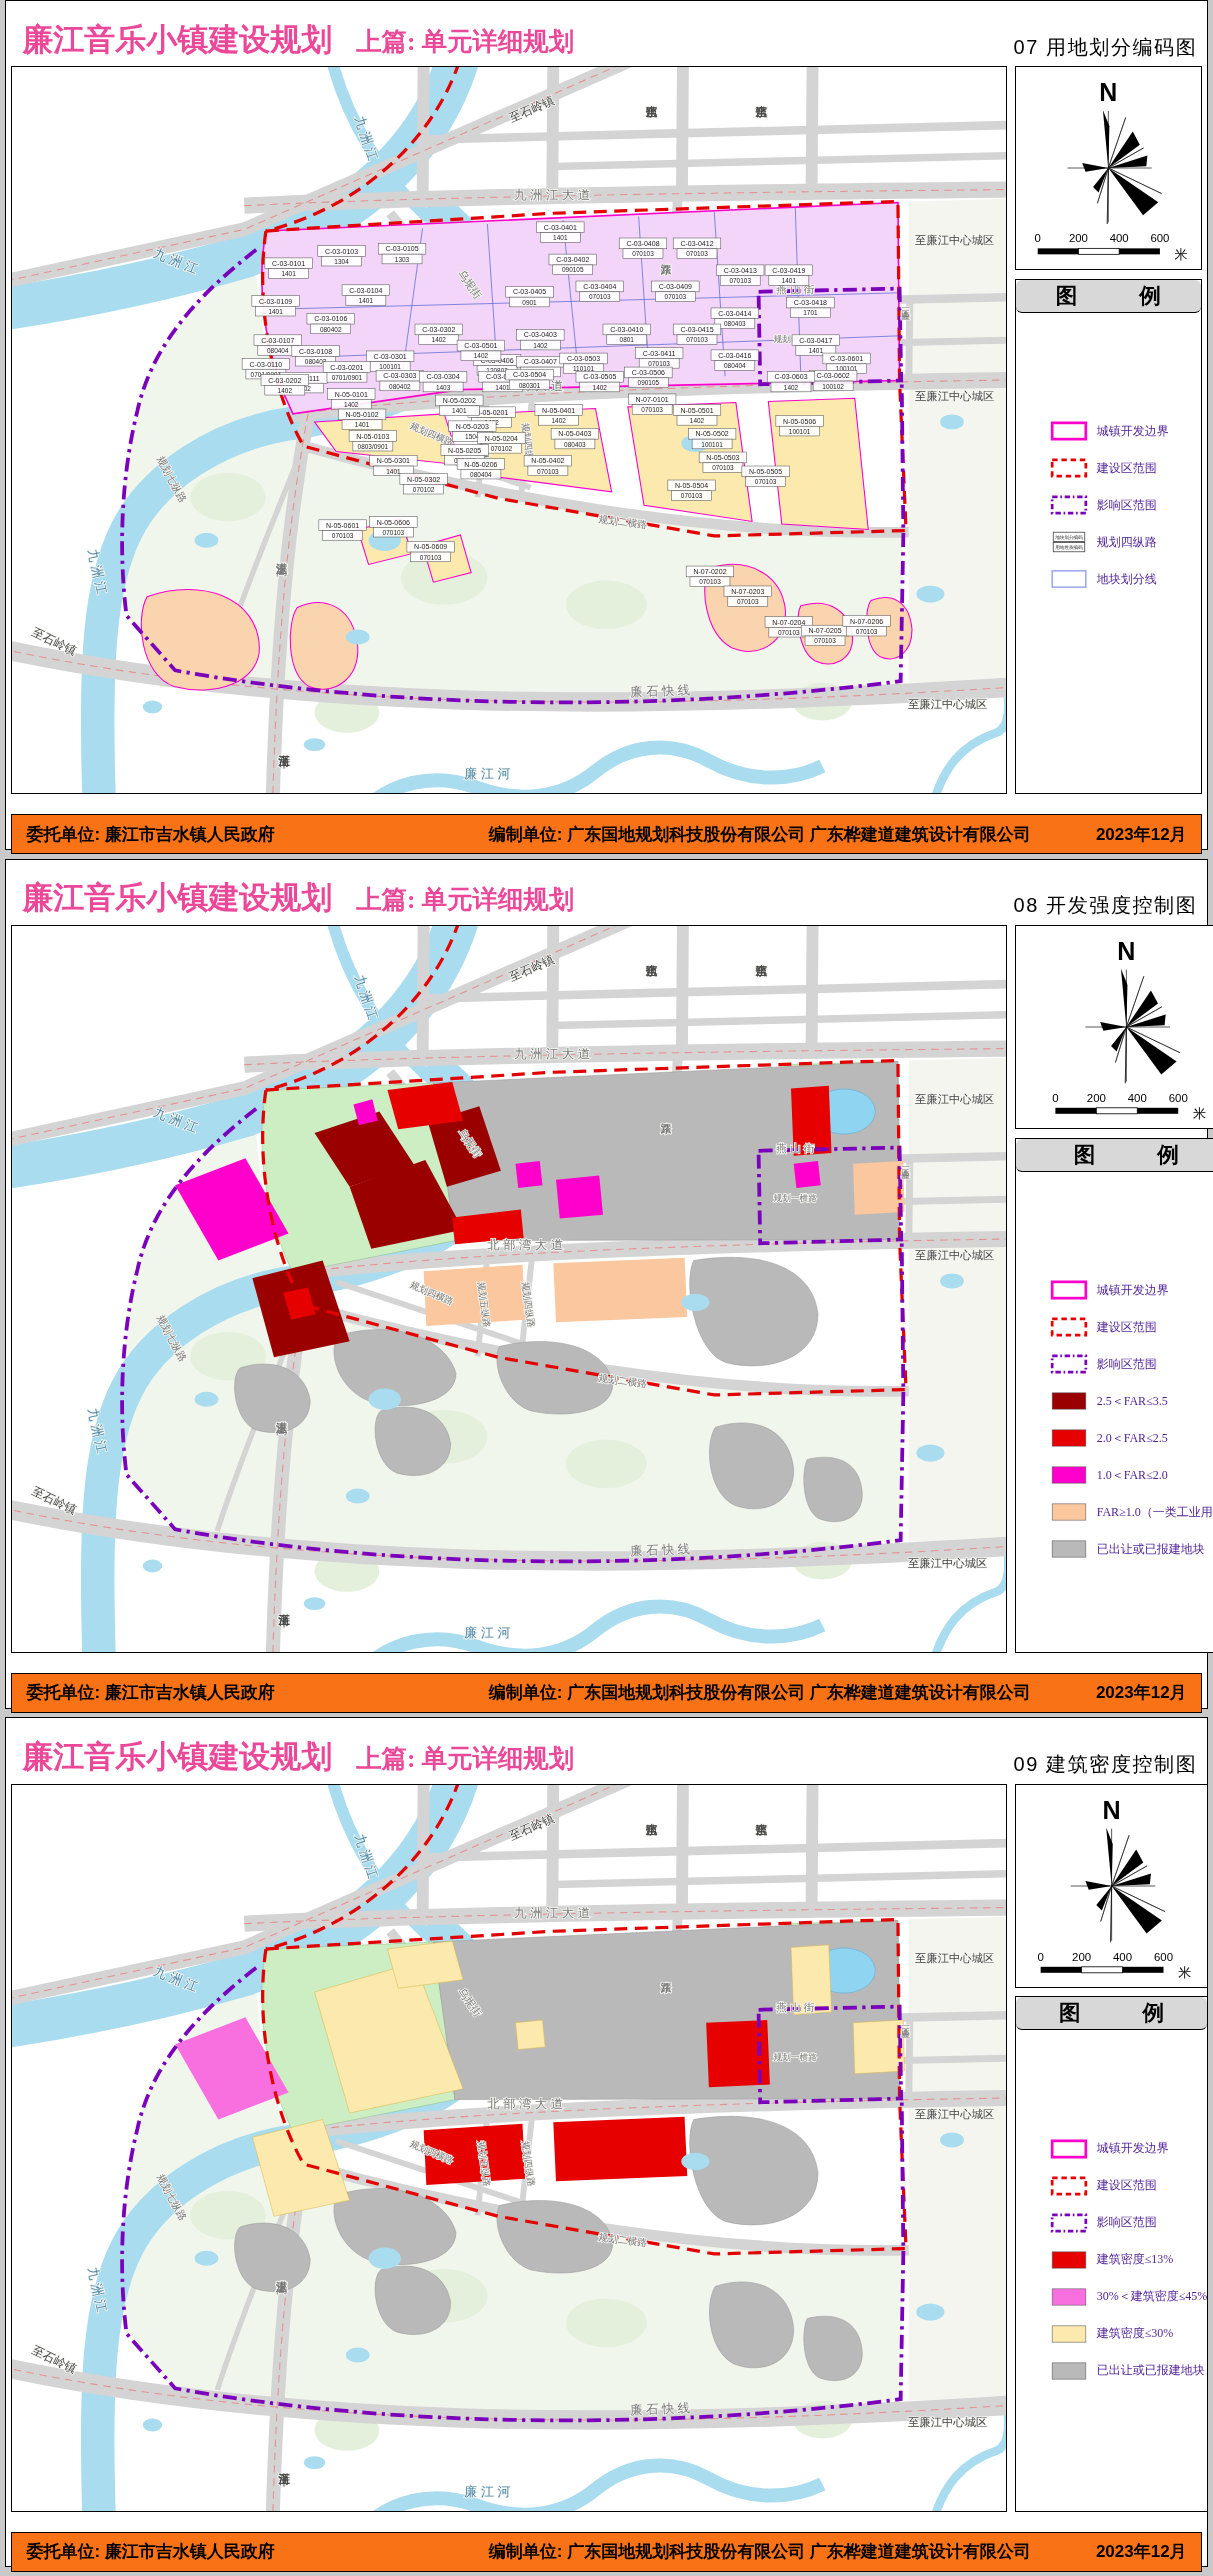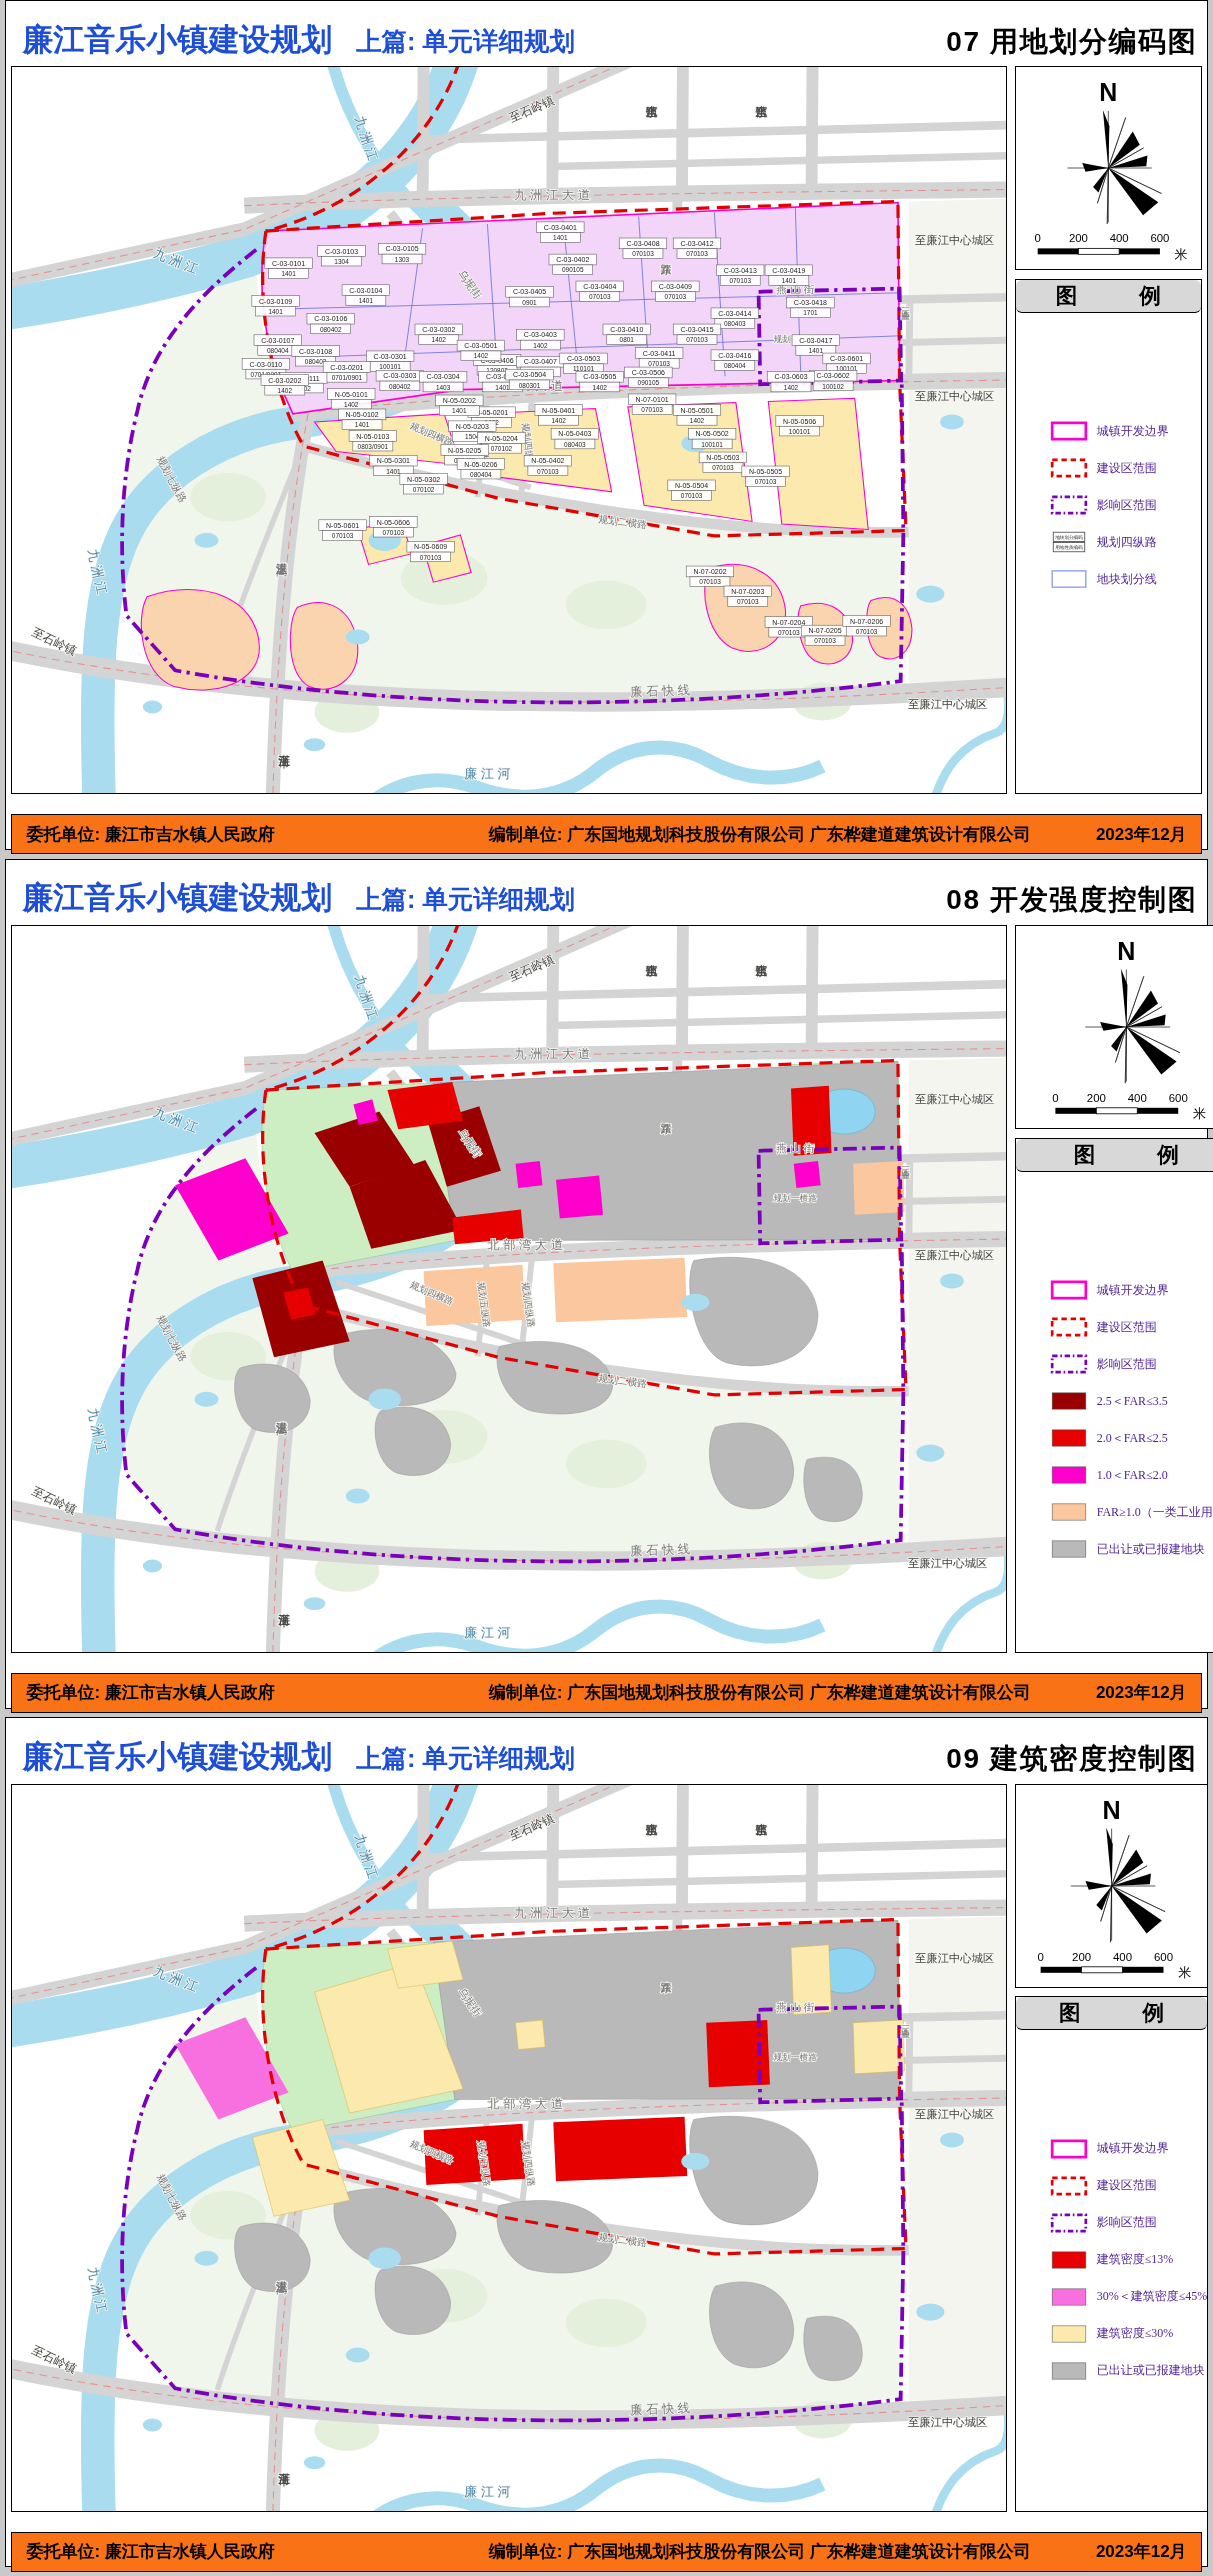--- a/index.html
+++ b/index.html
@@ -1,21 +1,21 @@
 <!DOCTYPE html>
 <html style="font-size:8.7px"><head>
 <meta charset="utf-8">
 <style>
   html,body{margin:0;padding:0;}
   body{width:1213px;background:#c9c9c9;font-family:"Liberation Sans","DejaVu Sans",sans-serif;}
   .panel{width:1203px;height:850px;margin:0 auto 8.7px;background:#fff;border:1.1px solid #000;box-sizing:border-box;padding:3.2px 5.4px;position:relative;}
   .hdr{height:62px;display:flex;justify-content:space-between;align-items:flex-end;padding:0 4.3px 5.4px 10.8px;box-sizing:border-box;}
-  .t-main{font-size:31px;font-weight:bold;color:#1d4ed8;white-space:nowrap;}
+  .t-main{font-size:31px;font-weight:bold;color:#ec4899;white-space:nowrap;font-family:Liberation Serif, serif;}
   .t-sub{font-size:25.4px;font-weight:bold;margin-left:24px;}
-  .t-right{font-size:28px;font-weight:700;letter-spacing:1.6px;white-space:nowrap;}
+  .t-right{font-size:20px;font-weight:400;letter-spacing:1.6px;white-space:nowrap;}
   .content{display:flex;gap:7.6px;height:728px;}
   .map-frame{width:996px;flex:none;border:1.6px solid #000;box-sizing:border-box;background:#fff;overflow:hidden;}
   svg.map{width:100%;height:100%;display:block;}
   .side{flex:1;display:flex;flex-direction:column;gap:8.7px;}
   .box{border:1.6px solid #000;background:#fff;box-sizing:border-box;}
   .compass{height:204px;flex:none;}
   .compass svg{width:100%;height:100%;display:block;}
   .legend{flex:1;position:relative;overflow:hidden;}
   .legend-hdr{height:32px;background:#d8d8d8;border-bottom:1.6px solid #000;text-align:center;font-size:21.6px;font-weight:bold;line-height:32px;letter-spacing:28px;text-indent:28px;border-radius:6px;}
   .legend-body{padding:100px 0 0 34px;}

